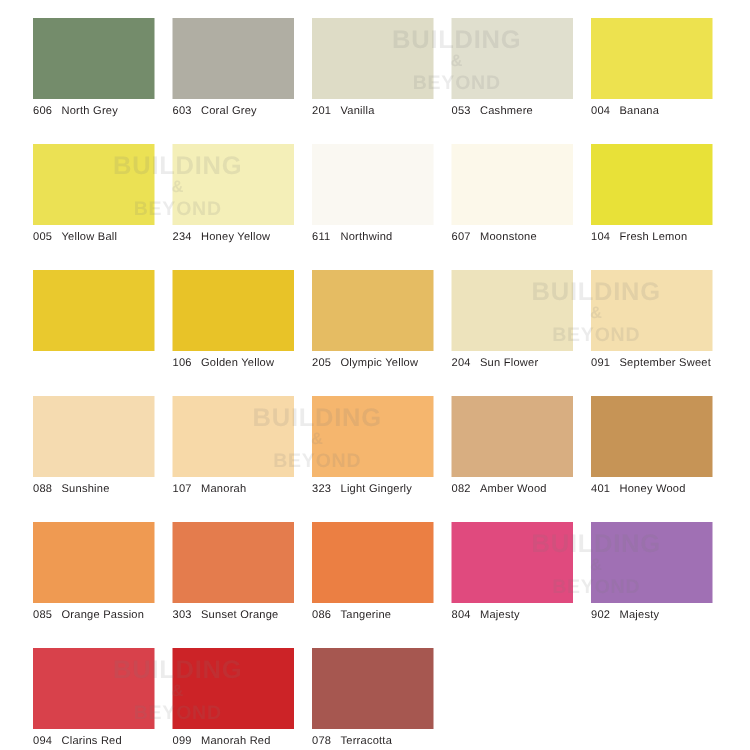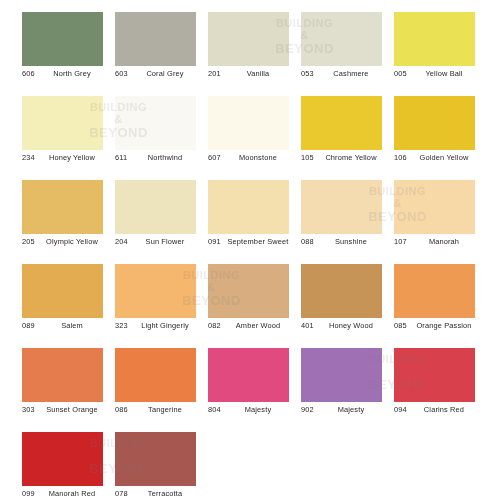--- a/index.html
+++ b/index.html
@@ -60,36 +60,36 @@
     left: 0;
     top: 0;
     text-align: left;
     white-space: nowrap;
   }
   .cname {
     position: absolute;
     right: 0;
     top: 0;
     width: 62px;
-    text-align: center;
+    text-align: left;
   }
 
   
   .watermark {
     position: absolute;
     pointer-events: none;
     text-align: center;
     font-family: "Liberation Sans", sans-serif;
     font-weight: bold;
     color: rgba(120, 120, 120, 0.14);
     letter-spacing: 0.5px;
     line-height: 1.0;
     user-select: none;
   }
-  .watermark .wl1 { font-size: 11px; display: block; }
+  .watermark .wl1 { font-size: 17px; display: block; }
   .watermark .wl2 { font-size: 11px; display: block; margin: 1px 0; }
   .watermark .wl3 { font-size: 13px; display: block; }
 </style>
 </head>
 <body>
 
 <div id="chart">
   <div class="grid">
       <div class="cell">
         <div class="swatch" style="background: rgb(116, 140, 107);"></div>
@@ -113,20 +113,27 @@
         </div>
       </div>
       <div class="cell">
         <div class="swatch" style="background: rgb(224, 223, 206);"></div>
         <div class="caption">
           <span class="code">053</span>
           <span class="cname">Cashmere</span>
         </div>
       </div>
       <div class="cell">
+        <div class="swatch" style="background: rgb(237, 226, 79);"></div>
+        <div class="caption">
+          <span class="code">004</span>
+          <span class="cname">Banana</span>
+        </div>
+      </div>
+      <div class="cell">
         <div class="swatch" style="background: rgb(235, 225, 84);"></div>
         <div class="caption">
           <span class="code">005</span>
           <span class="cname">Yellow Ball</span>
         </div>
       </div>
       <div class="cell">
         <div class="swatch" style="background: rgb(244, 239, 184);"></div>
         <div class="caption">
           <span class="code">234</span>
@@ -141,25 +148,28 @@
         </div>
       </div>
       <div class="cell">
         <div class="swatch" style="background: rgb(252, 248, 234);"></div>
         <div class="caption">
           <span class="code">607</span>
           <span class="cname">Moonstone</span>
         </div>
       </div>
       <div class="cell">
+        <div class="swatch" style="background: rgb(232, 225, 56);"></div>
+        <div class="caption">
+          <span class="code">104</span>
+          <span class="cname">Fresh Lemon</span>
+        </div>
+      </div>
+      <div class="cell">
         <div class="swatch" style="background: rgb(233, 201, 46);"></div>
-        <div class="caption">
-          <span class="code">105</span>
-          <span class="cname">Chrome Yellow</span>
-        </div>
       </div>
       <div class="cell">
         <div class="swatch" style="background: rgb(232, 195, 40);"></div>
         <div class="caption">
           <span class="code">106</span>
           <span class="cname">Golden Yellow</span>
         </div>
       </div>
       <div class="cell">
         <div class="swatch" style="background: rgb(229, 188, 99);"></div>
@@ -187,27 +197,20 @@
         <div class="caption">
           <span class="code">088</span>
           <span class="cname">Sunshine</span>
         </div>
       </div>
       <div class="cell">
         <div class="swatch" style="background: rgb(247, 217, 168);"></div>
         <div class="caption">
           <span class="code">107</span>
           <span class="cname">Manorah</span>
-        </div>
-      </div>
-      <div class="cell">
-        <div class="swatch" style="background: rgb(227, 172, 81);"></div>
-        <div class="caption">
-          <span class="code">089</span>
-          <span class="cname">Salem</span>
         </div>
       </div>
       <div class="cell">
         <div class="swatch" style="background: rgb(245, 182, 110);"></div>
         <div class="caption">
           <span class="code">323</span>
           <span class="cname">Light Gingerly</span>
         </div>
       </div>
       <div class="cell">

